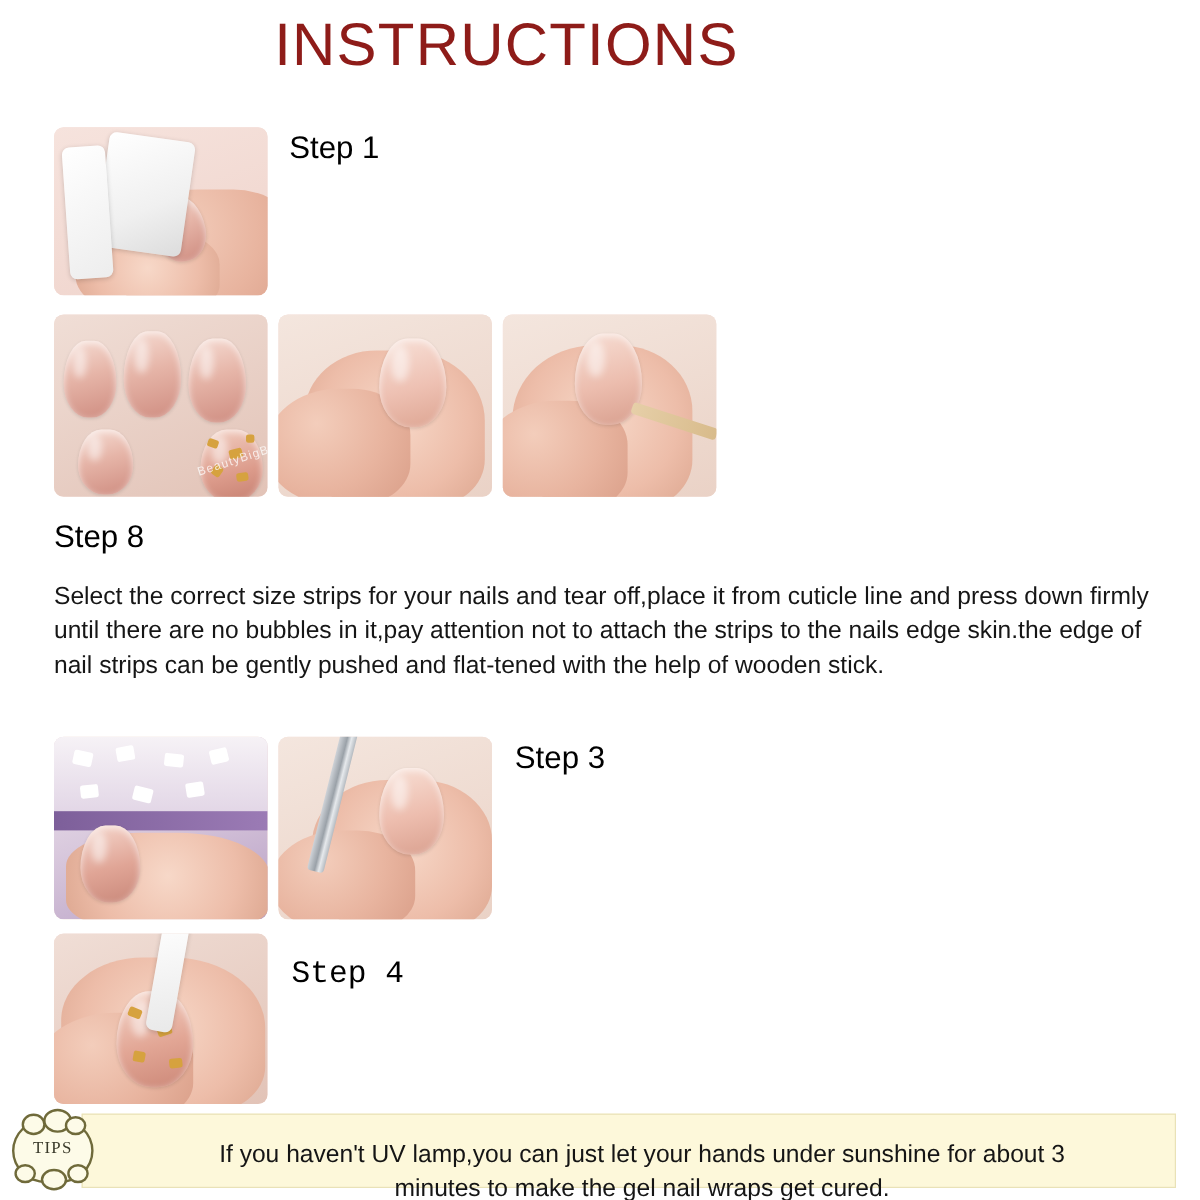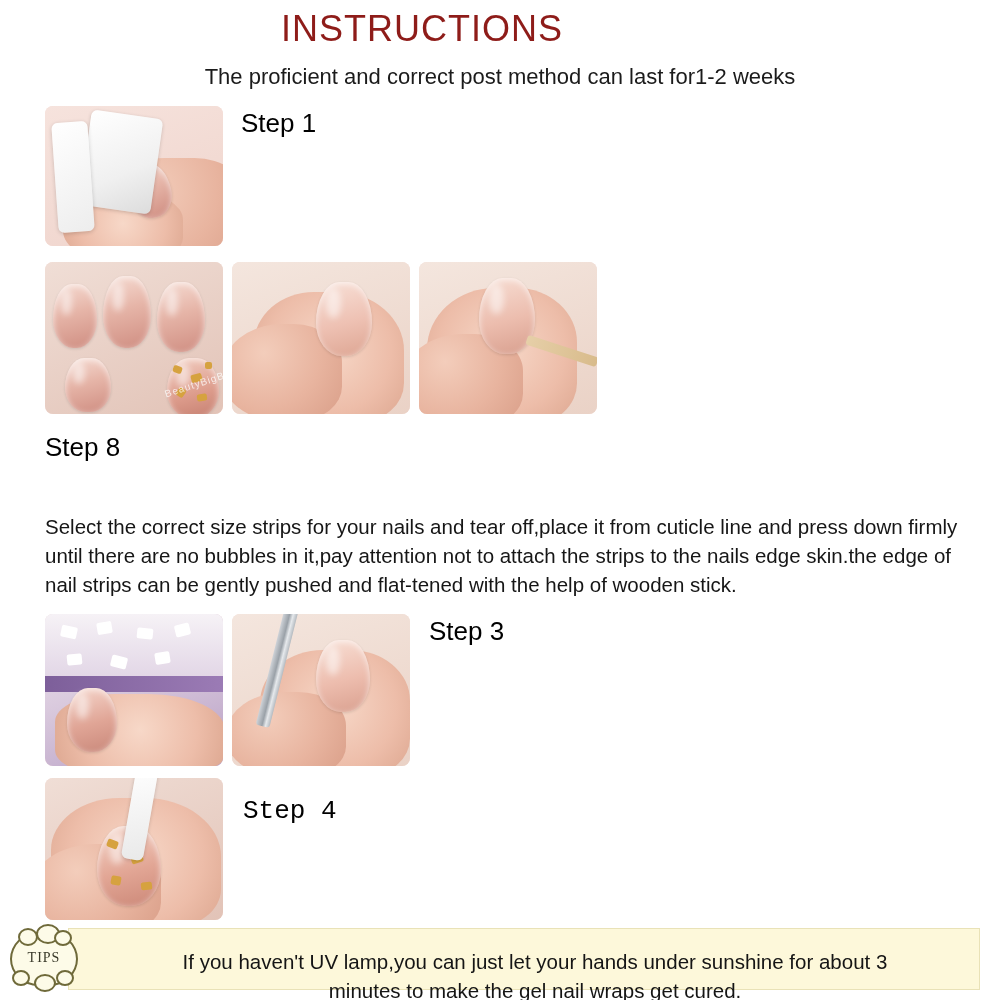--- a/index.html
+++ b/index.html
@@ -16,21 +16,21 @@
     width: 1000px;
     height: 1000px;
     background: #ffffff;
   }
 
   
   .title {
     position: absolute;
     top: 8px; left: 0; width: 844px;
     text-align: center;
-    font-size: 36px;
+    font-size: 50px;
     letter-spacing: 1px;
     color: #8e1c19;
     font-weight: 400;
   }
   .subtitle {
     position: absolute;
     top: 64px; left: 0; width: 1000px;
     text-align: center;
     font-size: 22px;
     color: #1b1b1b;
@@ -156,21 +156,20 @@
     color: #3a3a2a;
     font-family: "Liberation Serif", serif;
   }
 </style>
 </head>
 <body>
 
 <div class="page">
 
   <div class="title">INSTRUCTIONS</div>
-  <div class="subtitle">The proficient and correct post method can last for1-2 weeks</div>
 
   <div class="photo" style="left:45px; top:106px; width:178px; height:140px;">
     <div class="inner bg-pink"></div>
     <div class="skin-a" style="position:absolute;left:52px;top:52px;width:150px;height:110px;border-radius:45% 35% 30% 40%;"></div>
     <div class="skin-b" style="position:absolute;left:18px;top:86px;width:120px;height:70px;border-radius:50% 40% 35% 45%;"></div>
     <div class="nail glossy" style="left:84px;top:58px;width:42px;height:54px;transform:rotate(-12deg);"></div>
     <div class="pad" style="left:40px;top:8px;width:72px;height:96px;transform:rotate(8deg);"></div>
     <div class="pad" style="left:10px;top:16px;width:36px;height:110px;transform:rotate(-4deg);background:linear-gradient(150deg,#fff,#ededed);"></div>
   </div>
 
@@ -200,21 +199,21 @@
 
   <div class="photo" style="left:419px; top:262px; width:178px; height:152px;">
     <div class="inner bg-cream"></div>
     <div class="skin-b" style="position:absolute;left:8px;top:26px;width:150px;height:136px;border-radius:45% 40% 30% 40%;"></div>
     <div class="skin-a" style="position:absolute;left:-16px;top:72px;width:120px;height:92px;border-radius:50% 40% 35% 45%;"></div>
     <div class="nail glossy" style="left:60px;top:16px;width:56px;height:76px;background:linear-gradient(165deg,#f7ded4,#ecbdae 55%,#d89f8e);"></div>
     <div class="stick" style="left:106px;top:84px;width:74px;height:10px;transform:rotate(18deg);"></div>
   </div>
 
   <div class="step-head" style="left:45px; top:432px;">Step 8</div>
-  <div class="step-body" style="left:45px; top:482px; width:915px;margin-top:30px;">Select the correct size strips for your nails and tear off,place it from cuticle line and press down firmly until there are no bubbles in it,pay attention not to attach the strips to the nails edge skin.the edge of nail strips can be gently pushed and flat-tened with the help of wooden stick.</div>
+  <div class="step-body" style="left:45px; top:482px; width:915px;">Select the correct size strips for your nails and tear off,place it from cuticle line and press down firmly until there are no bubbles in it,pay attention not to attach the strips to the nails edge skin.the edge of nail strips can be gently pushed and flat-tened with the help of wooden stick.</div>
 
   <div class="photo" style="left:45px; top:614px; width:178px; height:152px;">
     <div class="inner" style="background:linear-gradient(160deg,#efe7ef 0%, #d9c9dd 45%, #b79ec4 100%);"></div>
     <div style="position:absolute;left:0;top:0;width:178px;height:64px;background:linear-gradient(180deg,#f6f2f6,#e2d6e6);"></div>
     <div class="white-fleck" style="left:16px;top:12px;width:16px;height:12px;transform:rotate(12deg);"></div>
     <div class="white-fleck" style="left:52px;top:8px;width:15px;height:12px;transform:rotate(-10deg);"></div>
     <div class="white-fleck" style="left:92px;top:14px;width:16px;height:11px;transform:rotate(6deg);"></div>
     <div class="white-fleck" style="left:130px;top:10px;width:15px;height:12px;transform:rotate(-14deg);"></div>
     <div class="white-fleck" style="left:22px;top:40px;width:15px;height:11px;transform:rotate(-6deg);"></div>
     <div class="white-fleck" style="left:66px;top:42px;width:16px;height:12px;transform:rotate(14deg);"></div>

